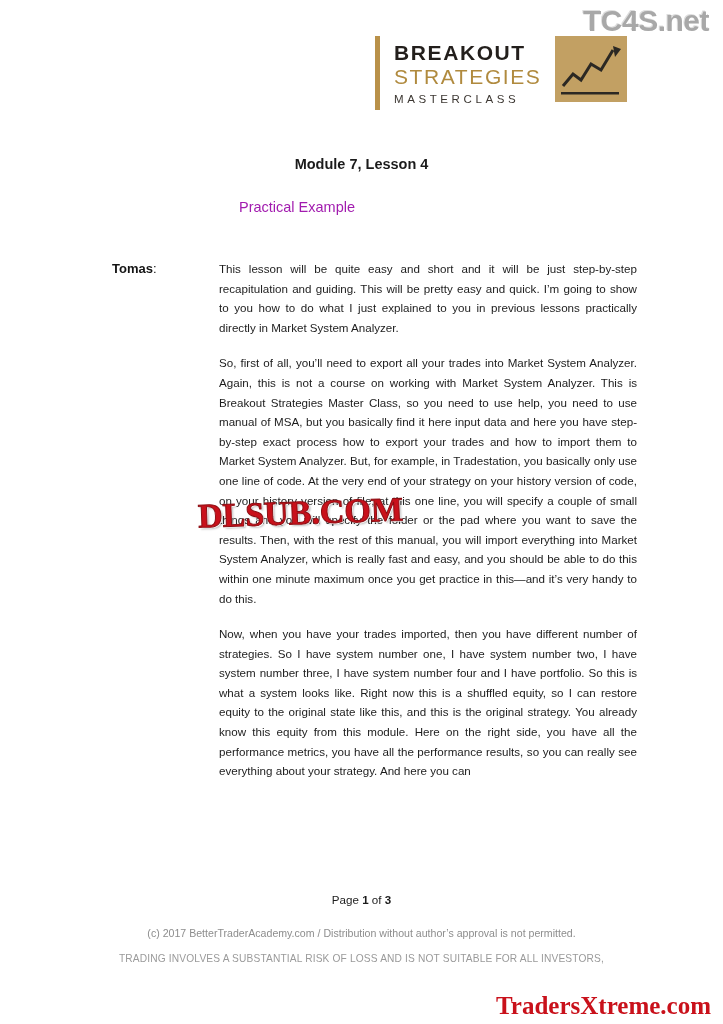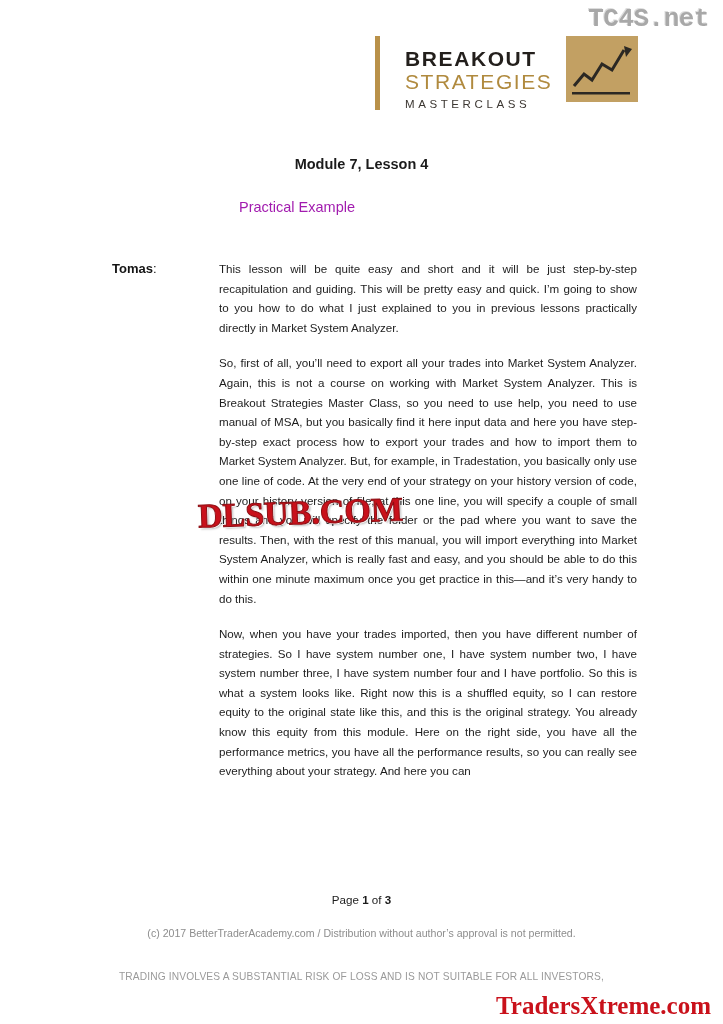--- a/index.html
+++ b/index.html
@@ -14,22 +14,22 @@
     color: #1a1a1a;
     position: relative;
     overflow: hidden;
   }
 
   
   .wm-top {
     position: absolute;
     top: 4px;
     right: 14px;
-    font-family: Liberation Mono, monospace;
-    font-size: 26px;
+    font-family: Liberation Sans, sans-serif;
+    font-size: 30px;
     font-weight: bold;
     color: #9a9a9a;
     letter-spacing: -0.5px;
     text-shadow: 1px 1px 0 #ffffff, -1px -1px 0 #d8d8d8;
     opacity: 0.85;
   }
   .wm-mid {
     position: absolute;
     top: 494px;
     left: 198px;
@@ -63,22 +63,21 @@
     height: 74px;
   }
   .logo-bar {
     width: 5px;
     background: #b99149;
     margin-right: 14px;
   }
   .logo-text {
     display: flex;
     flex-direction: column;
-    justify-content: flex-end;
-    margin-left: 11px;
+    justify-content: center;
   }
   .logo-line1 {
     font-size: 21px;
     font-weight: bold;
     letter-spacing: 1.6px;
     color: #231f1c;
     line-height: 1.12;
   }
   .logo-line2 {
     font-size: 21px;
@@ -176,21 +175,20 @@
   .disclaimer {
     position: absolute;
     top: 951px;
     left: 0;
     width: 723px;
     text-align: center;
     font-size: 10.2px;
     line-height: 15px;
     color: #9a9a9a;
     letter-spacing: 0.15px;
-    margin-top: 18px;
   }
 </style>
 </head>
 <body>
 
 <div class="wm-top">TC4S.net</div>
 
 <div class="logo-wrap">
   <div class="logo-bar"></div>
   <div class="logo-text">

